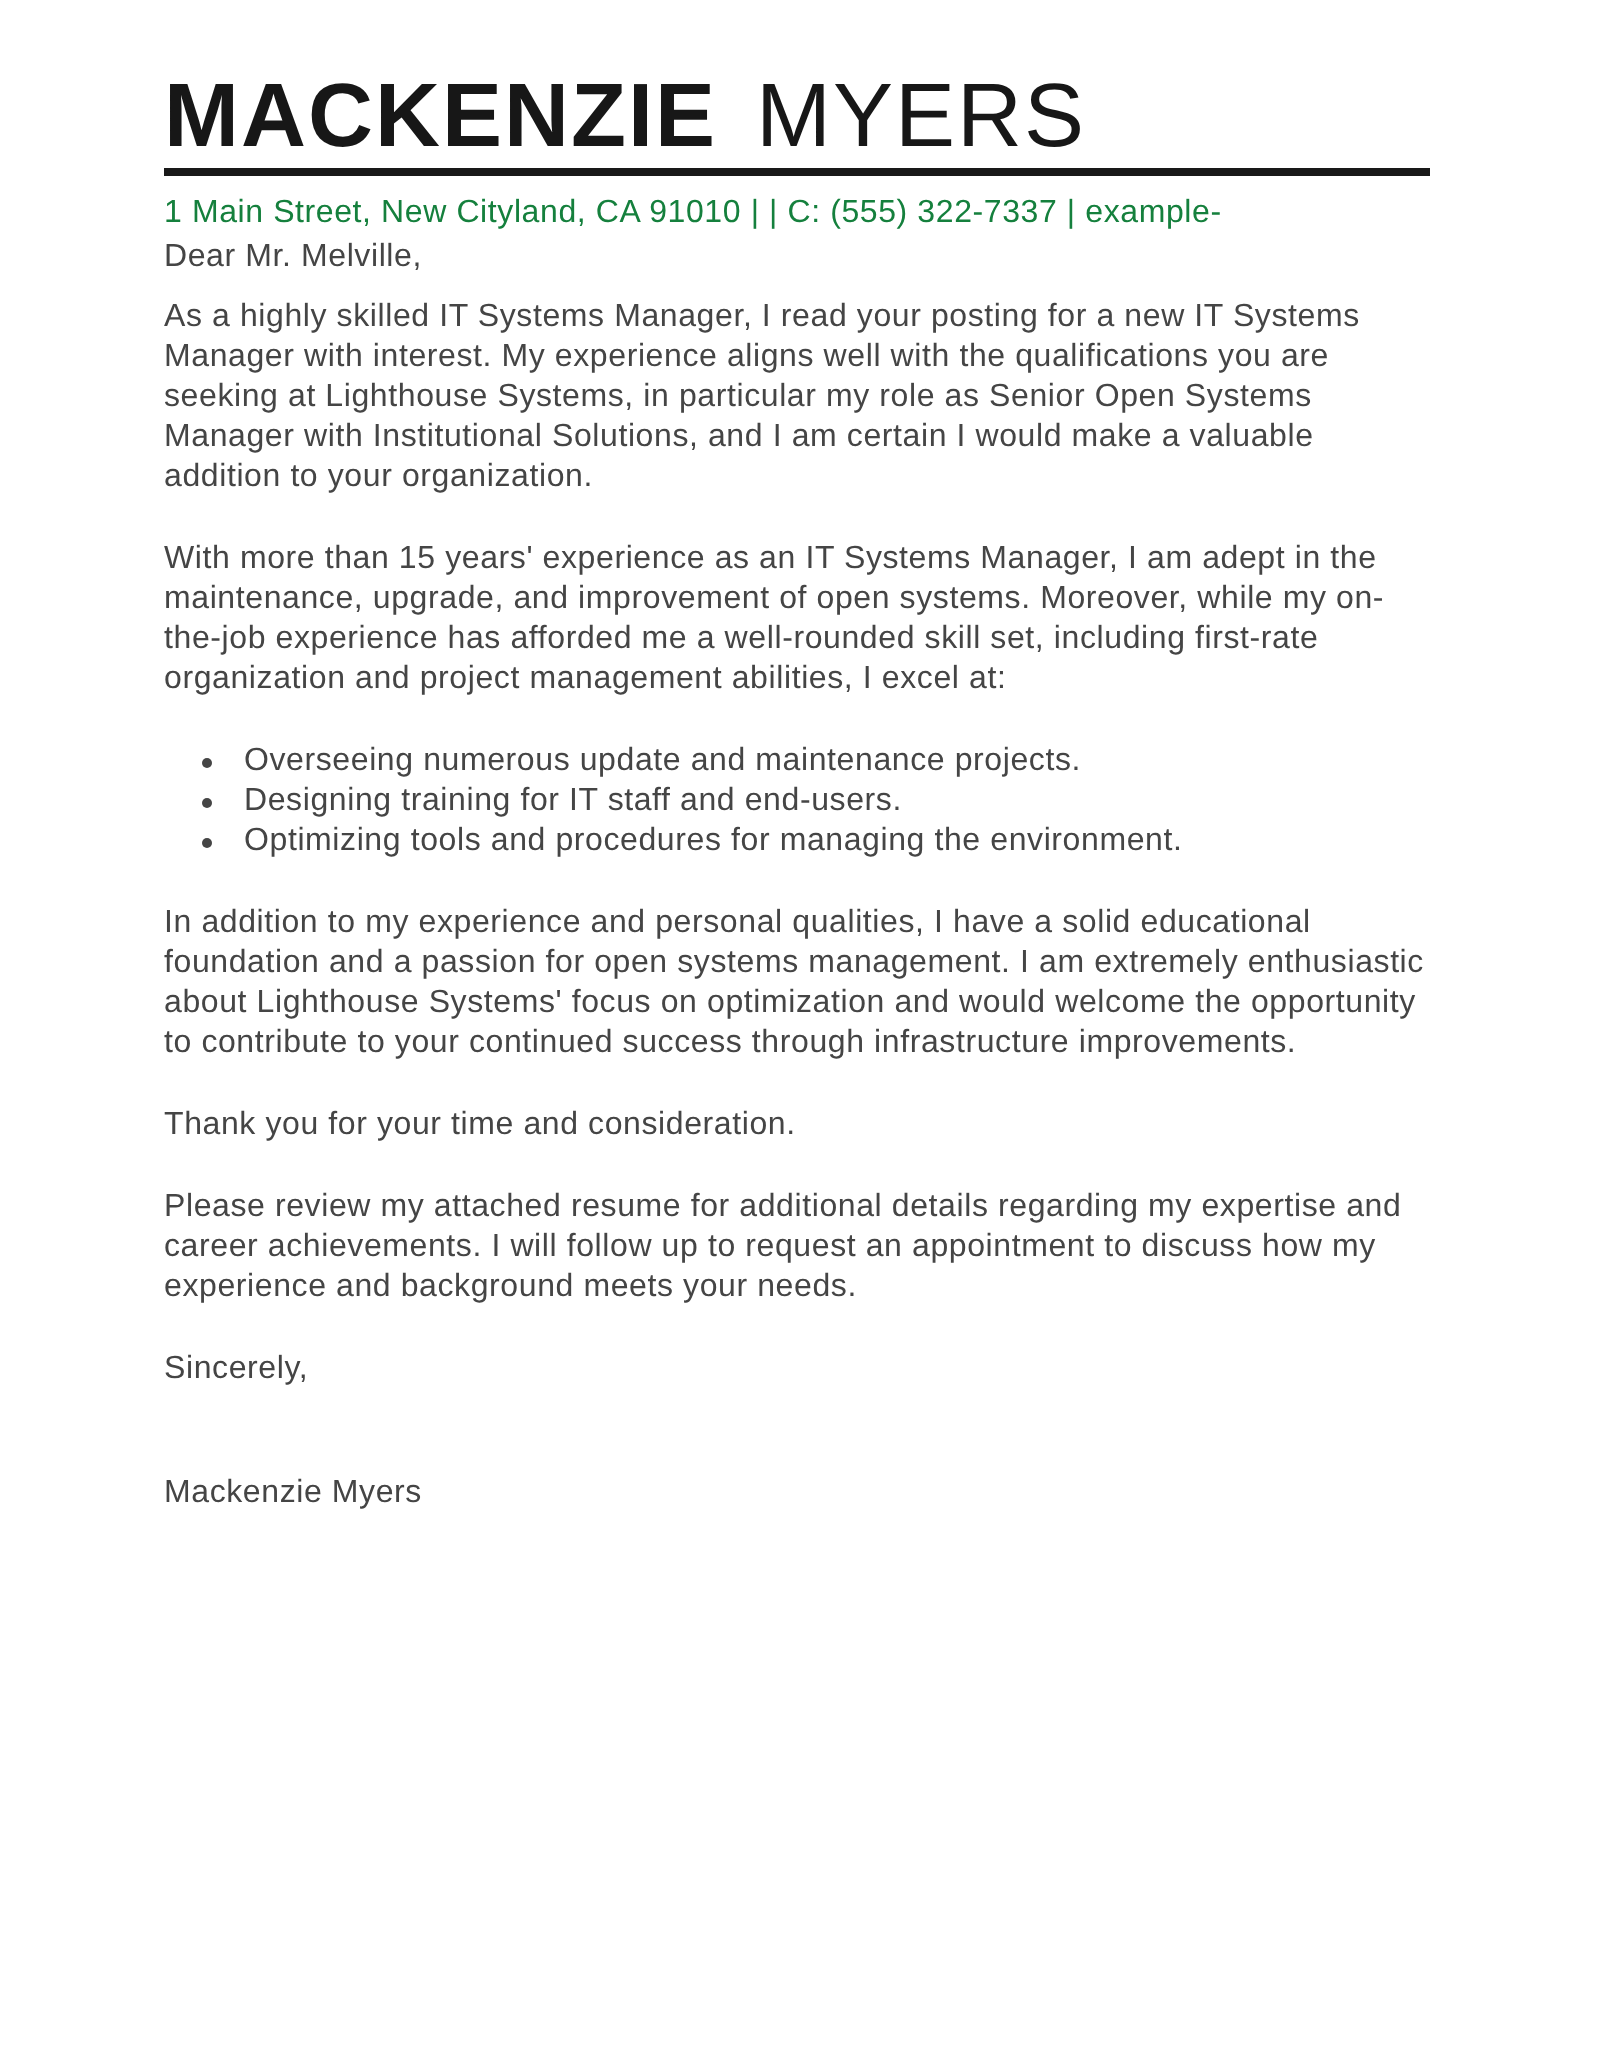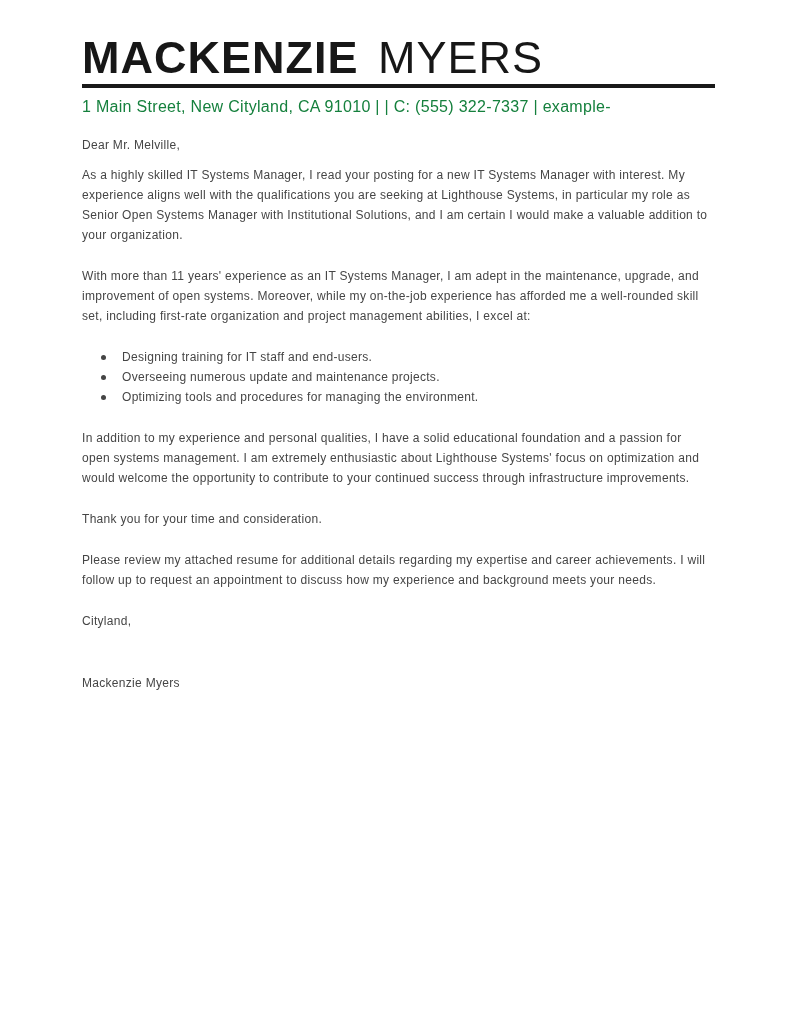--- a/index.html
+++ b/index.html
@@ -45,22 +45,21 @@
   }
   .contact {
     margin-top: 7px;
     font-size: 16px;
     line-height: 24px;
     letter-spacing: 0.3px;
     color: #15803d;
   }
   
   .letter {
-    margin-top: 16px;
-    font-size: 12px;
+    font-size: 16px;
     line-height: 20px;
     letter-spacing: 0.3px;
   }
   .letter p {
     margin: 0 0 21px 0;
   }
   .salutation { margin-bottom: 10px !important; }
   ul.bullet-list {
     margin: 0 0 21px 0;
     padding: 0 0 0 40px;
@@ -102,33 +101,33 @@
       <div>1 Main Street, New Cityland, CA 91010 |  | C: (555) 322-7337 | example-</div>
     </div>
   </header>
 
   <main class="letter content">
 
     <p class="salutation">Dear Mr. Melville,</p>
 
     <p>As a highly skilled IT Systems Manager, I read your posting for a new IT Systems Manager with interest. My experience aligns well with the qualifications you are seeking at Lighthouse Systems, in particular my role as Senior Open Systems Manager with Institutional Solutions, and I am certain I would make a valuable addition to your organization.</p>
 
-    <p>With more than 11 years' experience as an IT Systems Manager, I am adept in the maintenance, upgrade, and improvement of open systems. Moreover, while my on-the-job experience has afforded me a well-rounded skill set, including first-rate organization and project management abilities, I excel at:</p>
+    <p>With more than 15 years' experience as an IT Systems Manager, I am adept in the maintenance, upgrade, and improvement of open systems. Moreover, while my on-the-job experience has afforded me a well-rounded skill set, including first-rate organization and project management abilities, I excel at:</p>
 
     <ul class="bullet-list">
+      <li>Overseeing numerous update and maintenance projects.</li>
       <li>Designing training for IT staff and end-users.</li>
-      <li>Overseeing numerous update and maintenance projects.</li>
       <li>Optimizing tools and procedures for managing the environment.</li>
     </ul>
 
     <p>In addition to my experience and personal qualities, I have a solid educational foundation and a passion for open systems management. I am extremely enthusiastic about Lighthouse Systems' focus on optimization and would welcome the opportunity to contribute to your continued success through infrastructure improvements.</p>
 
     <p>Thank you for your time and consideration.</p>
 
     <p>Please review my attached resume for additional details regarding my expertise and career achievements. I will follow up to request an appointment to discuss how my experience and background meets your needs.</p>
 
-    <p class="valediction">Cityland,</p>
+    <p class="valediction">Sincerely,</p>
 
     <p class="signature">Mackenzie Myers</p>
 
   </main>
 
 </div>
 
 </body></html>

